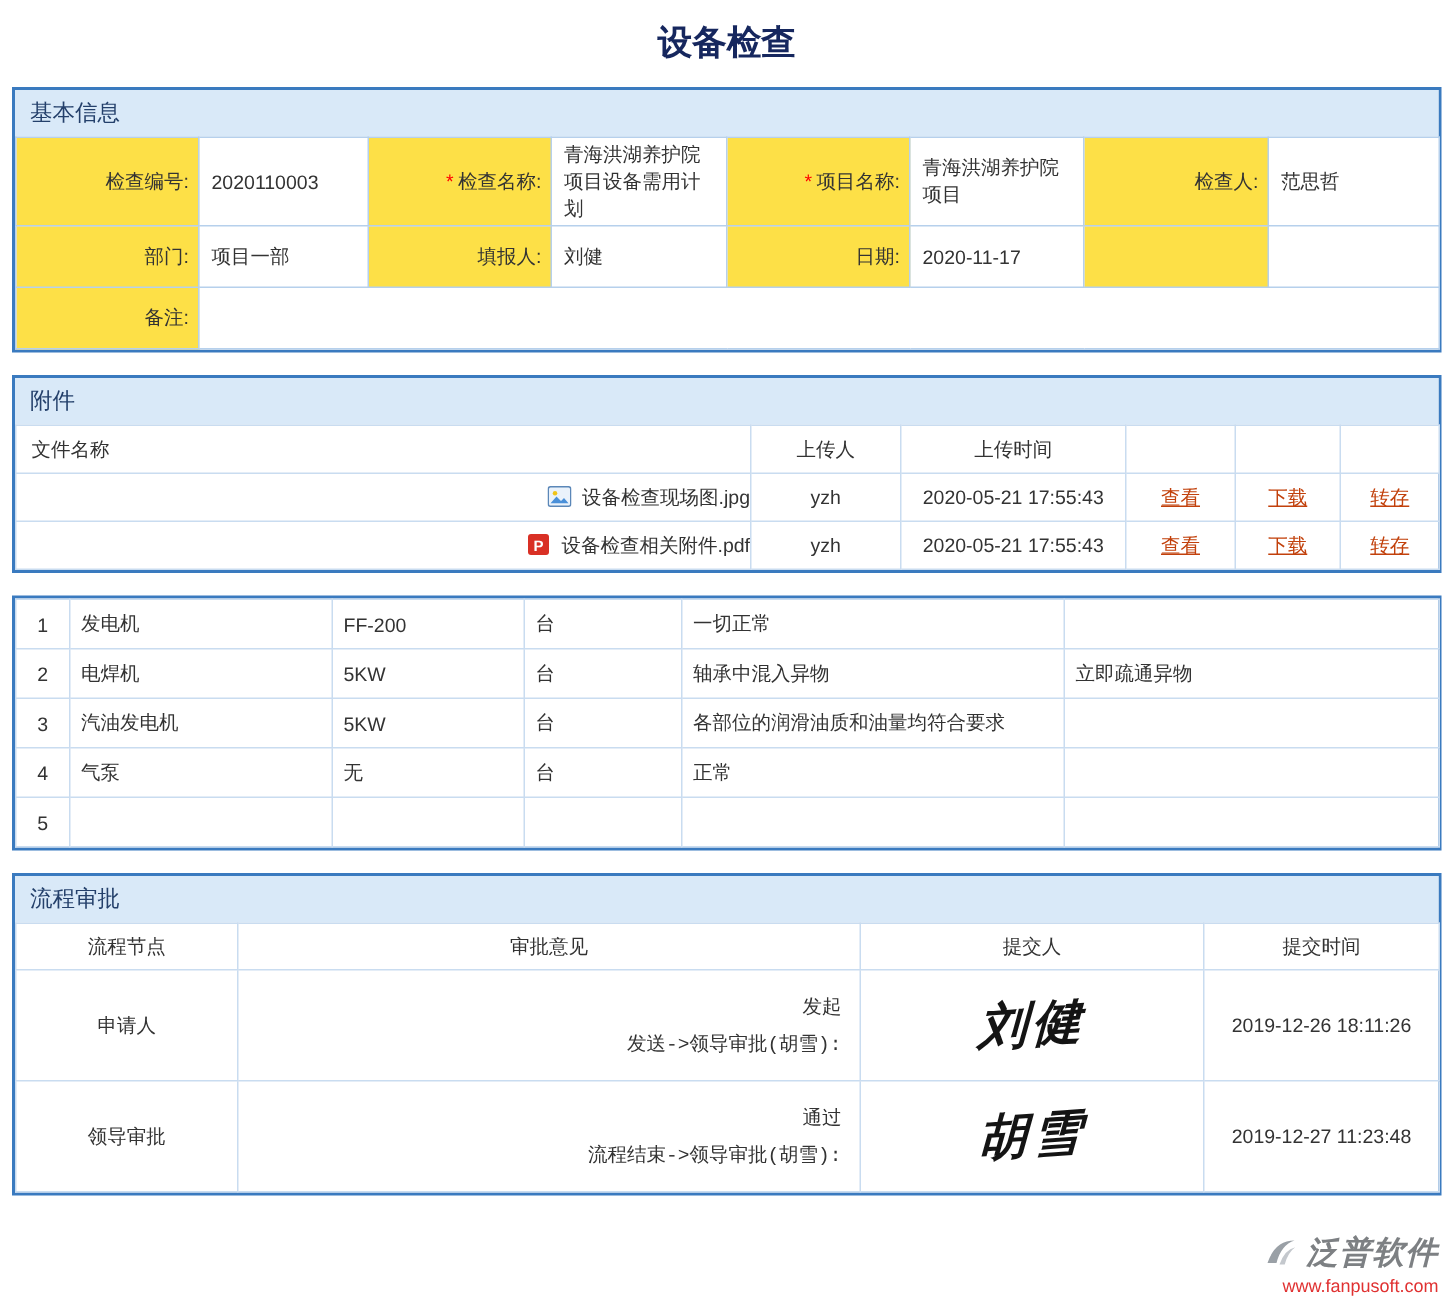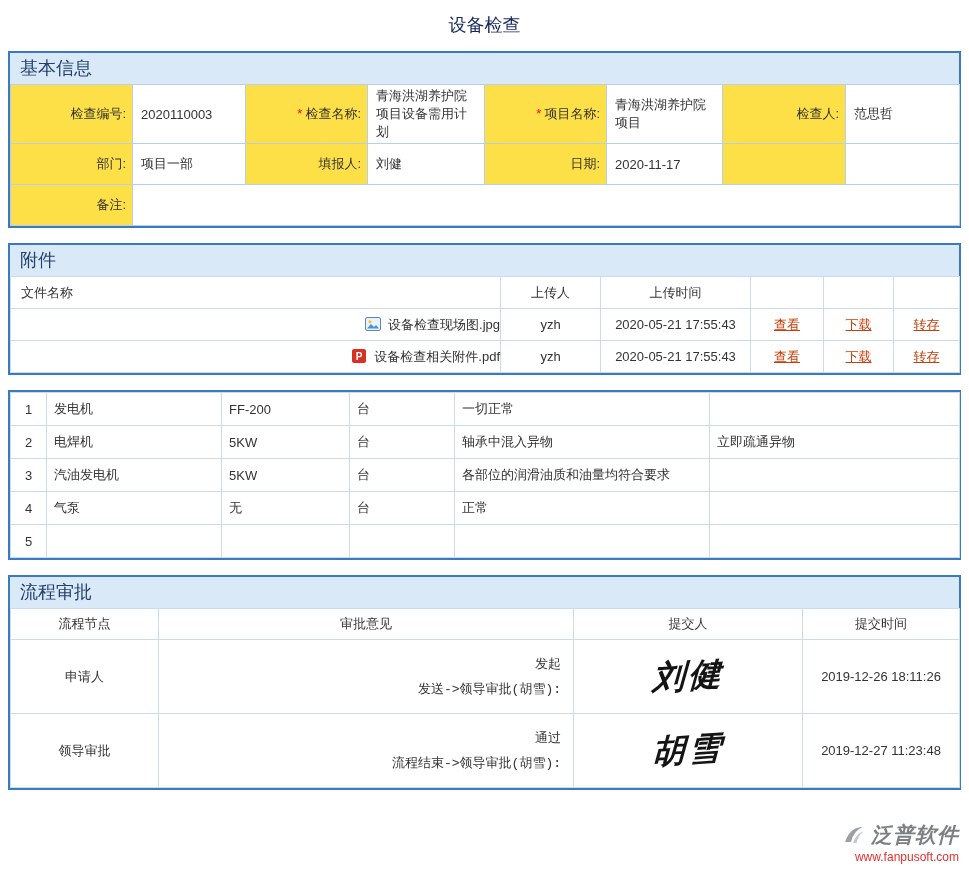--- a/index.html
+++ b/index.html
@@ -1,22 +1,22 @@
 <!DOCTYPE html>
 <html><head>
 <meta charset="utf-8">
 <style>
   * { margin:0; padding:0; box-sizing:border-box; }
   html,body { background:#fff; }
   body { font-family:"Liberation Sans","DejaVu Sans",sans-serif; }
   .page { position:relative; width:969px; height:872px; background:#fff; overflow:hidden; }
-  .page-title { text-align:center; font-size:18px; font-weight:normal; color:#16275e; padding:13px 0 14px; }
+  .page-title { text-align:center; font-size:23px; font-weight:bold; color:#16275e; padding:13px 0 14px; }
 
   .panel { margin:0 8px 15px; border:2px solid #3a7abf; background:#fff; }
-  .panel-header { background:#d9e9f8; color:#24406b; font-size:18px; height:31px; line-height:31px; padding:0 10px; }
+  .panel-header { background:#d9e9f8; color:#24406b; font-size:15px; height:31px; line-height:31px; padding:0 10px; }
 
   table { width:100%; border-collapse:collapse; table-layout:fixed; font-size:13px; color:#333; }
   td { border:1px solid #b6d0ec; vertical-align:middle; word-break:break-all; }
 
   .req { color:#ff0000; margin-right:3px; }
 
   
   .t-basic td { height:41px; }
   .t-basic tr.r1 td { height:56px; }
   .lbl { background:#fde047; text-align:right; padding:2px 6px 2px 2px; }

